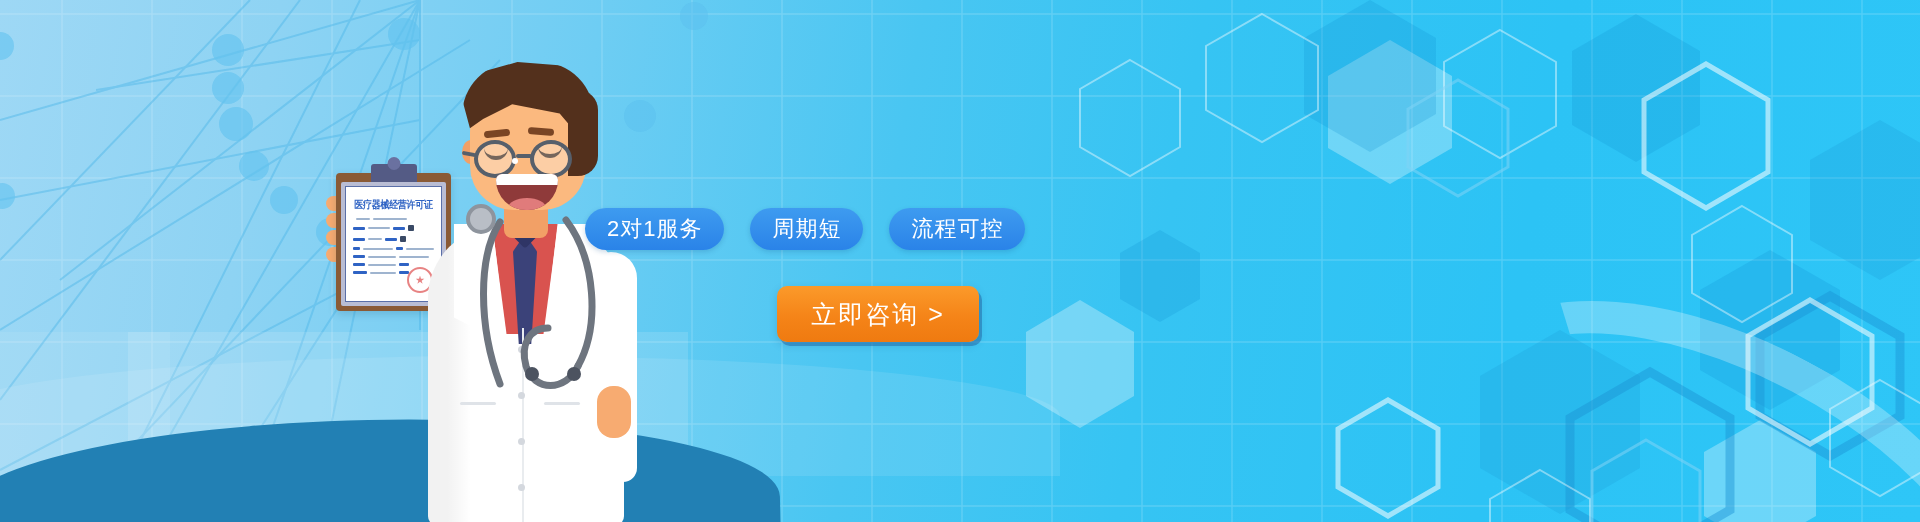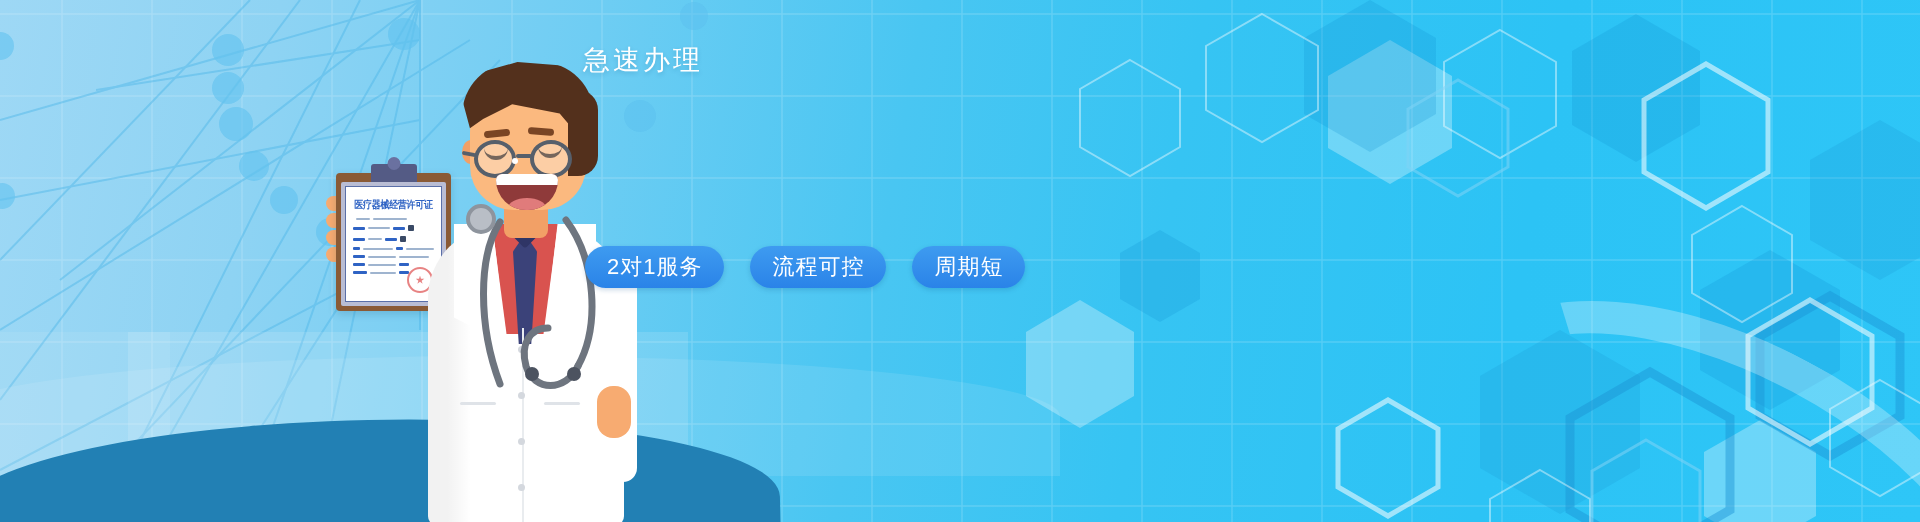--- a/index.html
+++ b/index.html
@@ -419,21 +419,20 @@
       4px 5px 0 #caa800,
       5px 6px 0 rgba(160,132,0,.55);
   }
 
   .pills {
     position: absolute;
     left: 2px; top: 208px;
     display: flex;
     gap: 26px;
     align-items: center;
-    margin-top: 38px;
   }
   .pill {
     height: 42px;
     padding: 0 22px;
     display: flex;
     align-items: center;
     justify-content: center;
     border-radius: 21px;
     background: linear-gradient(180deg, #3e9bf0 0%, #2a83e8 100%);
     color: #ffffff;
@@ -690,24 +689,24 @@
       <path d="M128 4 C158 44 162 110 140 150" stroke="#6e757f" stroke-width="7" stroke-linecap="round"></path>
       <path d="M140 150 C128 176 96 176 88 150 C82 128 92 112 110 112" stroke="#6e757f" stroke-width="7" stroke-linecap="round"></path>
       <circle cx="94" cy="158" r="7" fill="#4c5360"></circle>
       <circle cx="136" cy="158" r="7" fill="#4c5360"></circle>
     </svg>
     <div class="steth-bell"></div>
   </div>
 
   <div class="content">
 
-    <div class="eyebrow">急速办理</div>
 
 
     <div class="pills">
       <div class="pill">2对1服务</div>
+      <div class="pill">周期短</div>
       <div class="pill">流程可控</div>
-      <div class="pill">周期短</div>
     </div>
 
+    <button class="cta">立即咨询 &gt;</button>
 
   </div>
 </div>
 
 </body></html>

